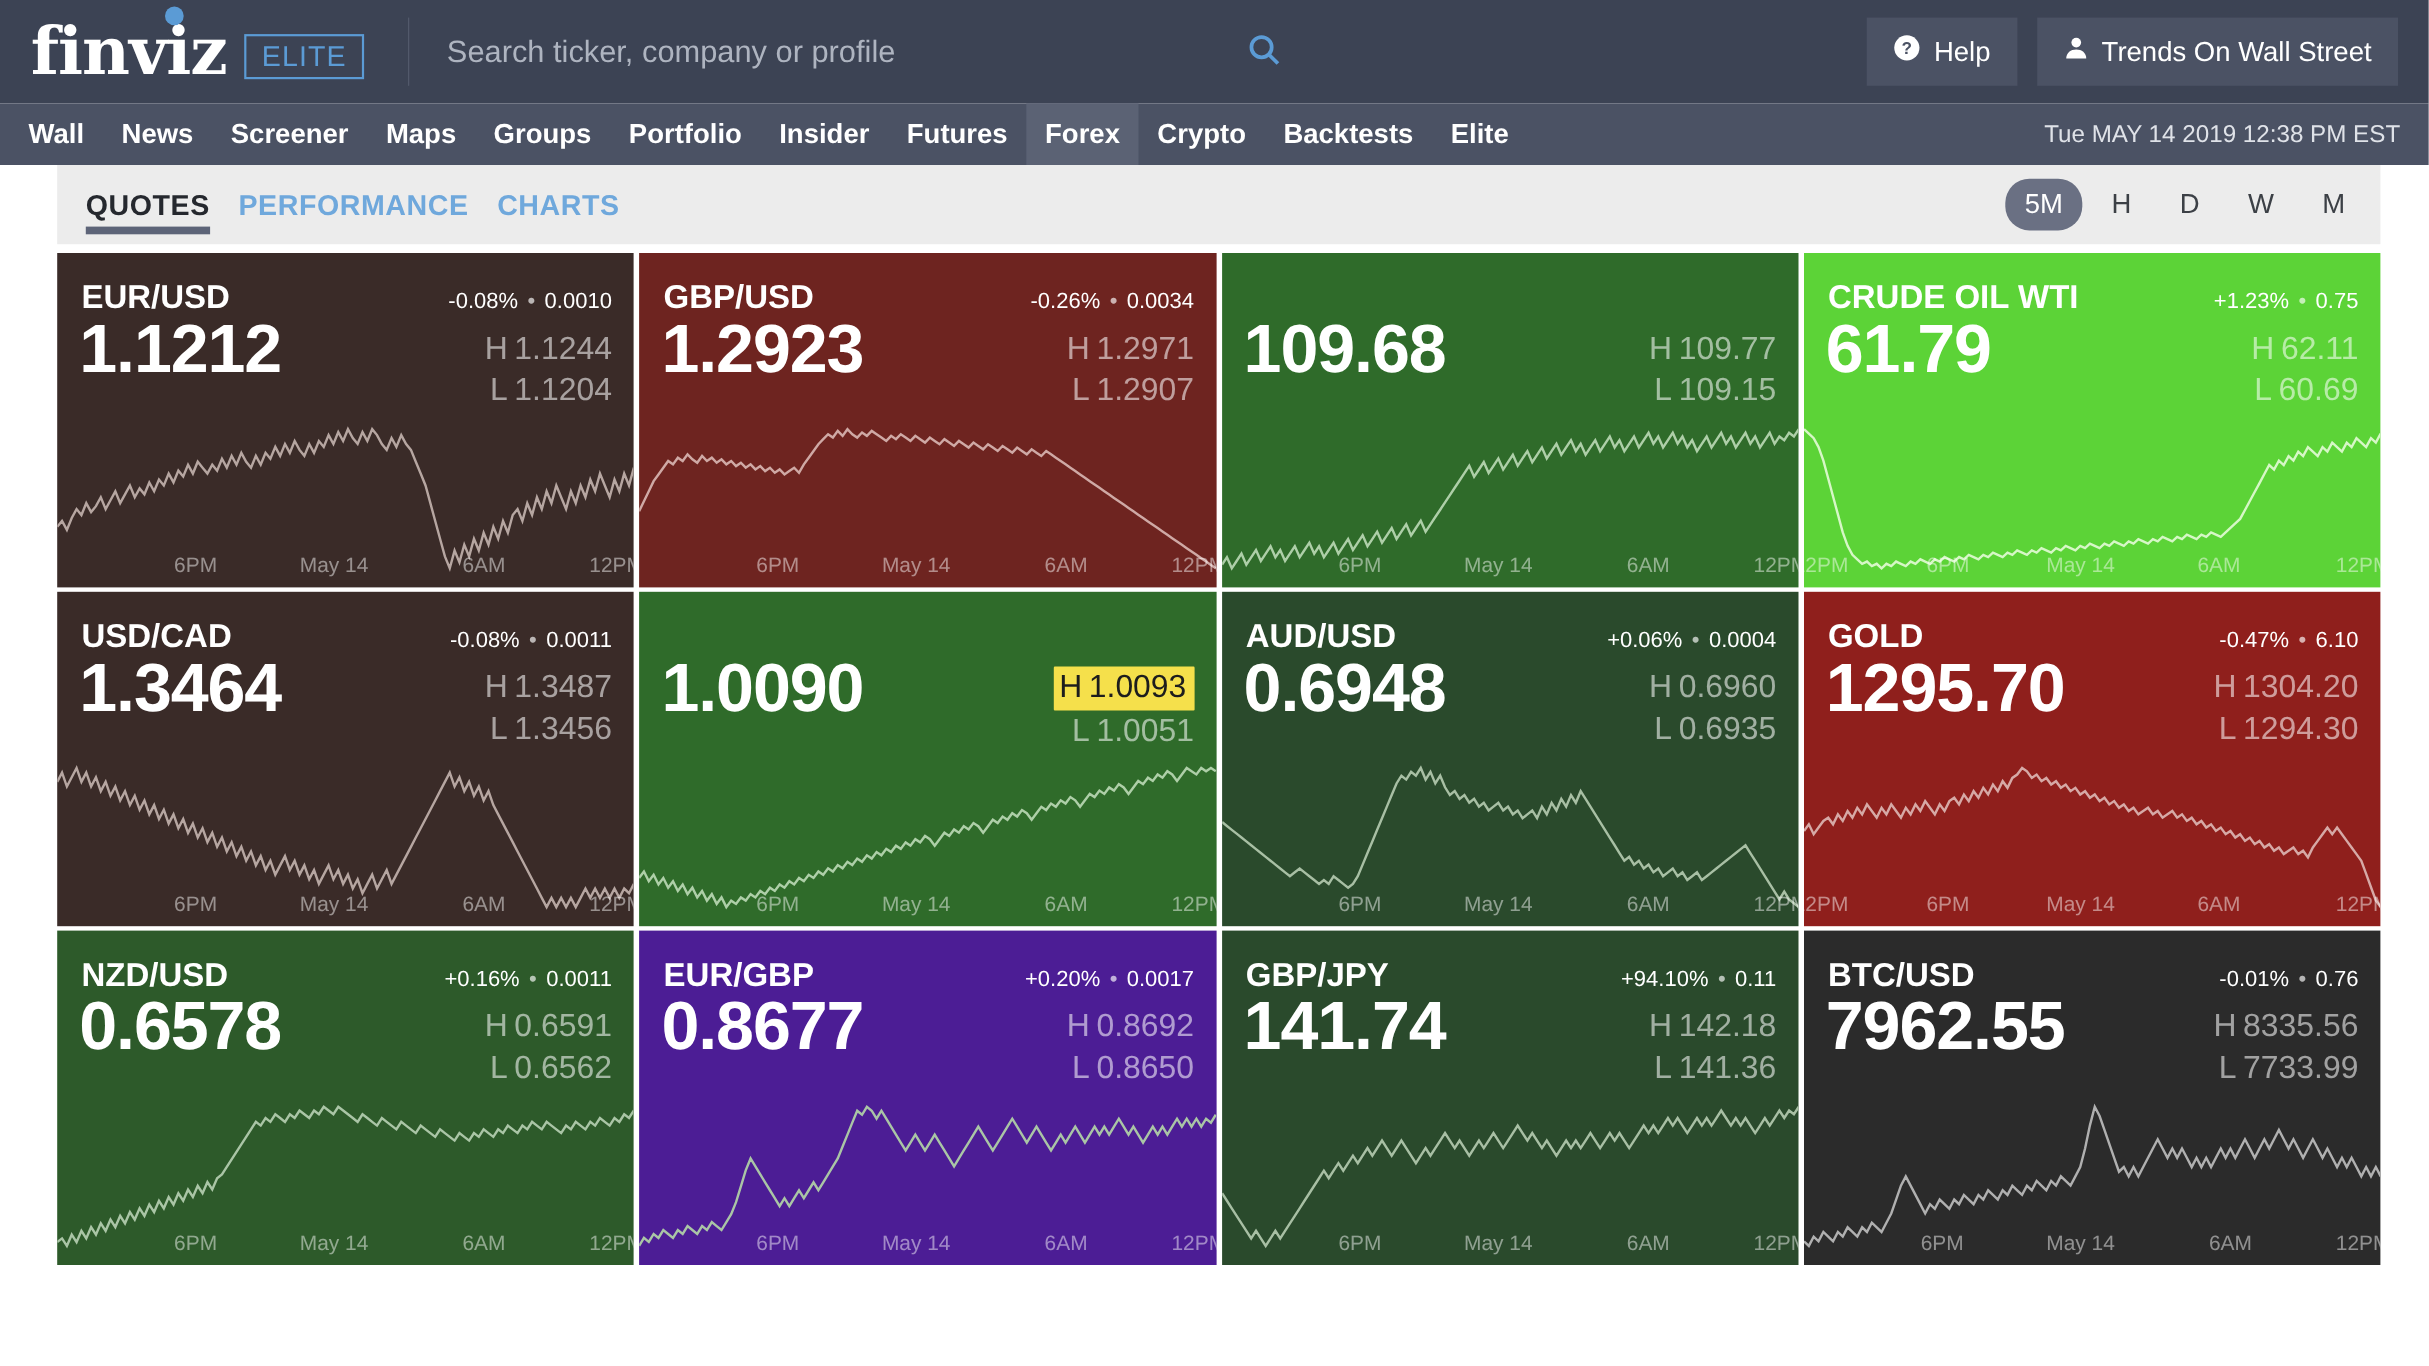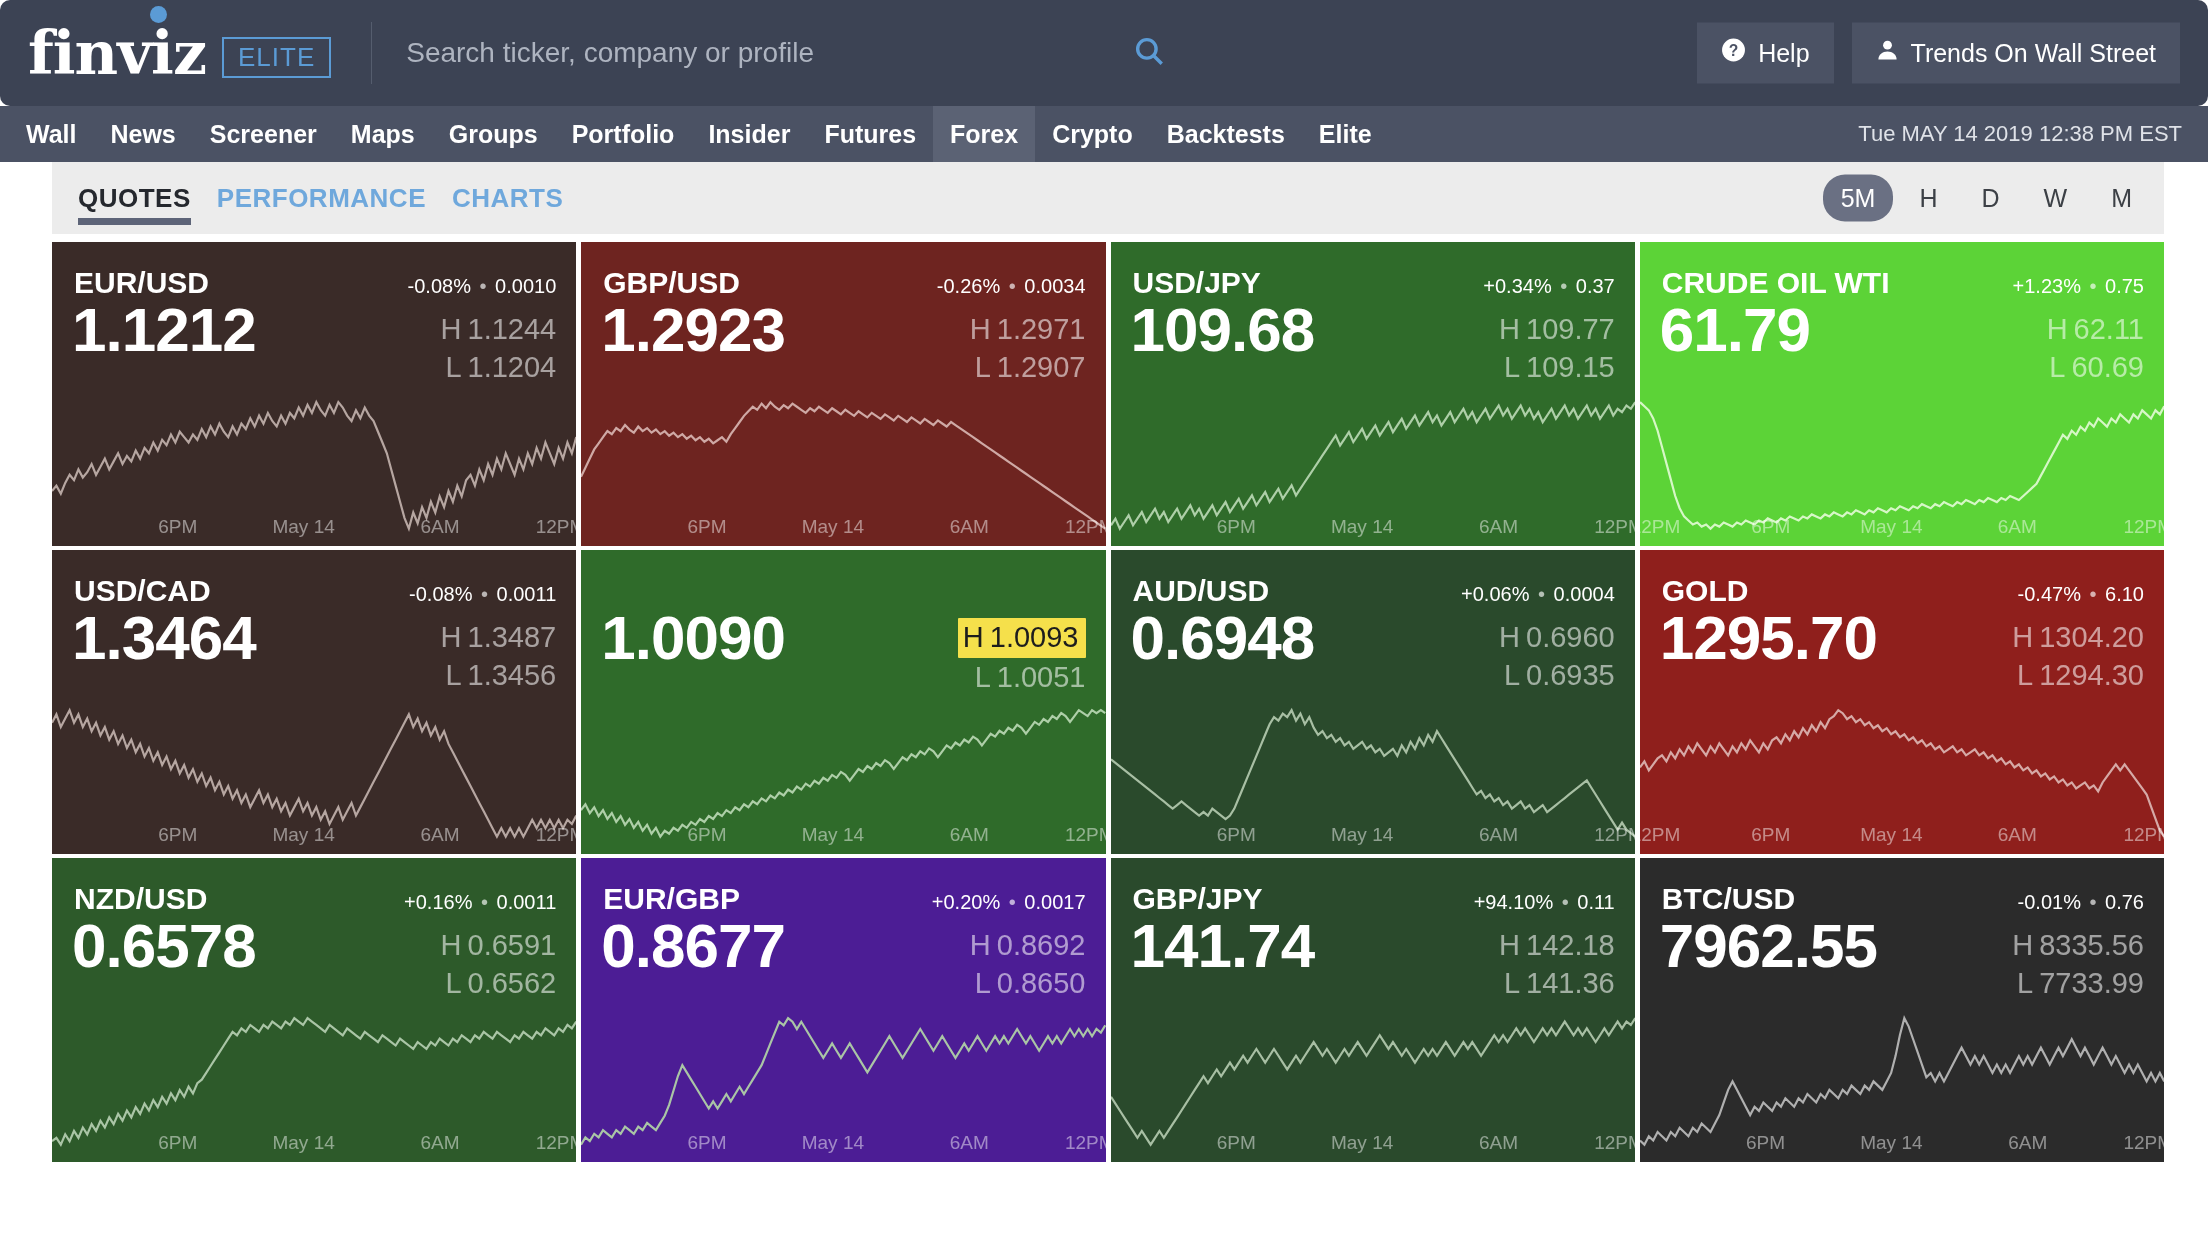--- a/index.html
+++ b/index.html
@@ -5,27 +5,26 @@
   * { box-sizing: border-box; margin: 0; padding: 0; }
   html, body {
     width: 2208px; height: 1242px;
     background: #ffffff;
     font-family: "Liberation Sans", sans-serif;
     overflow: hidden;
   }
 
   
   .topbar {
-    height: 106px;
+    height: 94px;
     background: #3c4354;
     display: flex;
     align-items: center;
     padding: 0 30px 0 28px;
     position: relative;
-    border-radius: 10px;
   }
   .logo-wrap { display: flex; align-items: center; gap: 14px; }
   .logo-text {
     font-family: "DejaVu Serif", serif;
     font-weight: bold;
     font-size: 60px;
     color: #ffffff;
     letter-spacing: -1px;
     line-height: 1;
     position: relative;
@@ -364,24 +363,20 @@
         </svg>
       </div>
       <div class="axis">
         <span style="left: 24%;">6PM</span>
         <span style="left: 48%;">May 14</span>
         <span style="left: 74%;">6AM</span>
         <span style="left: 97%;">12PM</span>
       </div>
     </div>
     <div class="tile" style="background: rgb(47, 107, 42);">
-      <div class="tile-head">
-        <span class="tile-name">USD/JPY</span>
-        <span class="tile-chg"><span>+0.34%</span><span class="dot-sep">&nbsp;•&nbsp;</span><span>0.37</span></span>
-      </div>
       <div class="tile-price">109.68</div>
       <div class="tile-hl">
         <div class="hl-row"><span class="lab">H</span><span>109.77</span></div>
         <div class="hl-row"><span class="lab">L</span><span>109.15</span></div>
       </div>
       <div class="spark">
         <svg viewBox="0 0 1000 300" preserveAspectRatio="none">
           <polyline fill="none" stroke="#aecfa8" stroke-width="2.2" vector-effect="non-scaling-stroke" points="0.0,266.6 8.4,255.9 16.8,272.0 25.2,261.3 33.6,250.5 42.0,266.6 50.4,255.9 58.8,245.2 67.2,261.3 75.6,250.5 84.0,239.8 92.4,255.9 100.8,245.2 109.2,261.3 117.6,250.5 126.1,239.8 134.5,255.9 142.9,245.2 151.3,234.4 159.7,250.5 168.1,239.8 176.5,255.9 184.9,245.2 193.3,234.4 201.7,250.5 210.1,239.8 218.5,229.1 226.9,245.2 235.3,234.4 243.7,223.7 252.1,239.8 260.5,229.1 268.9,218.3 277.3,234.4 285.7,223.7 294.1,212.9 302.5,229.1 310.9,218.3 319.3,207.6 327.7,223.7 336.1,212.9 344.5,202.2 352.9,218.3 361.3,207.6 369.7,196.8 378.2,186.1 386.6,175.4 395.0,164.6 403.4,153.9 411.8,143.2 420.2,132.4 428.6,121.7 437.0,137.8 445.4,127.1 453.8,116.3 462.2,132.4 470.6,121.7 479.0,110.9 487.4,127.1 495.8,116.3 504.2,105.6 512.6,121.7 521.0,110.9 529.4,100.2 537.8,116.3 546.2,105.6 554.6,94.8 563.0,110.9 571.4,100.2 579.8,89.5 588.2,105.6 596.6,94.8 605.0,84.1 613.4,100.2 621.8,89.5 630.3,105.6 638.7,94.8 647.1,84.1 655.5,100.2 663.9,89.5 672.3,78.7 680.7,94.8 689.1,84.1 697.5,100.2 705.9,89.5 714.3,78.7 722.7,94.8 731.1,84.1 739.5,73.4 747.9,89.5 756.3,78.7 764.7,94.8 773.1,84.1 781.5,73.4 789.9,89.5 798.3,78.7 806.7,94.8 815.1,84.1 823.5,100.2 831.9,89.5 840.3,78.7 848.7,94.8 857.1,84.1 865.5,73.4 873.9,89.5 882.4,78.7 890.8,94.8 899.2,84.1 907.6,73.4 916.0,89.5 924.4,78.7 932.8,94.8 941.2,84.1 949.6,73.4 958.0,89.5 966.4,78.7 974.8,84.1 983.2,73.4 991.6,78.7 1000.0,68.0"></polyline>
         </svg>
       </div>

